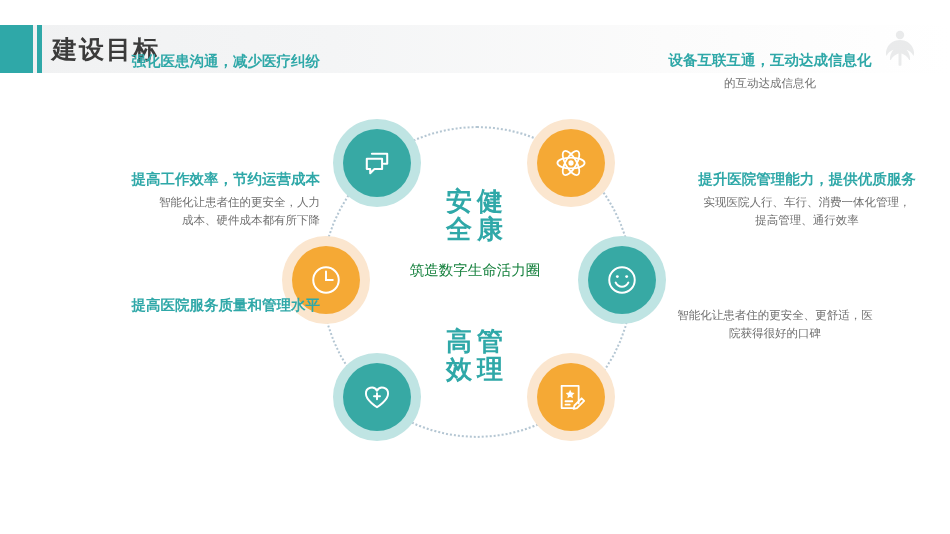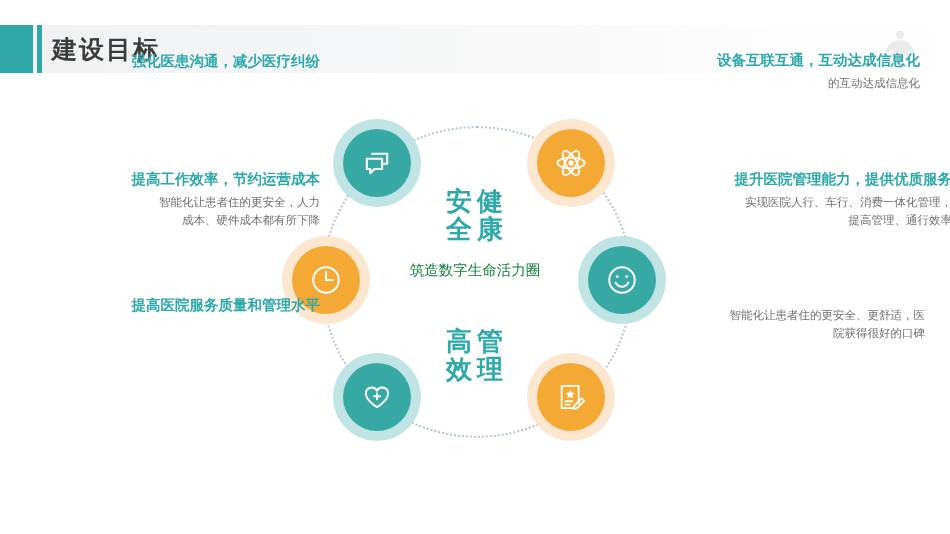--- a/index.html
+++ b/index.html
@@ -72,21 +72,21 @@
   
   .label{position:absolute;}
   .label .t{
     font-size:14.5px;font-weight:bold;color:#2fa8a8;line-height:1.3;
     white-space:nowrap;
   }
   .label .d{
     font-size:11.5px;color:#6f6f6f;line-height:1.55;margin-top:5px;
   }
   .label.right-al{text-align:right;}
-  .label.left-al{text-align:right;}
+  .label.left-al{text-align:center;}
   #lbl-comm  {left:70px;top:52px;width:250px;}
   #lbl-clock {left:55px;top:170px;width:265px;}
   #lbl-heart {left:70px;top:296px;width:250px;}
   #lbl-atom  {left:620px;top:51px;width:300px;}
   #lbl-smile {left:662px;top:170px;width:290px;}
   #lbl-doc   {left:625px;top:302px;width:300px;}
 </style>
 </head>
 <body>
 

